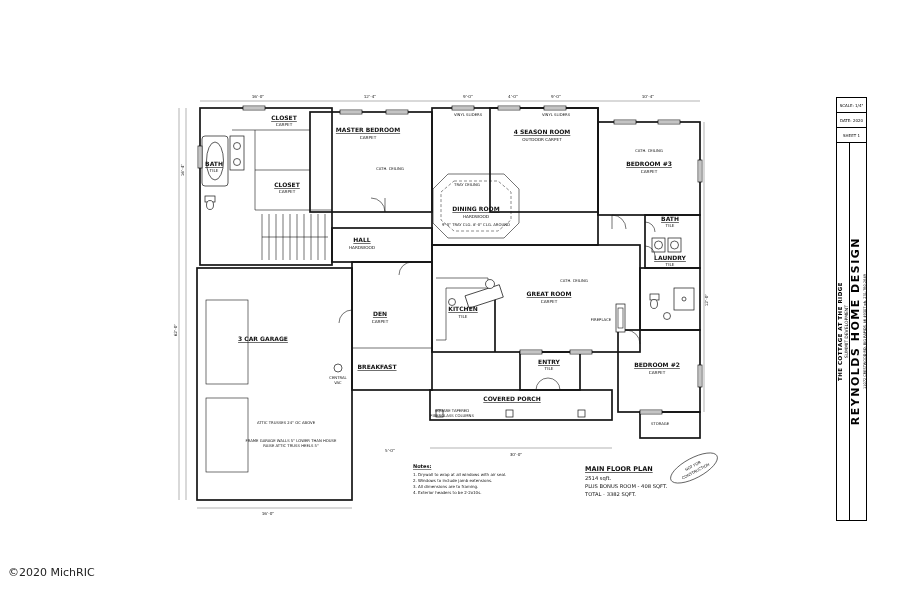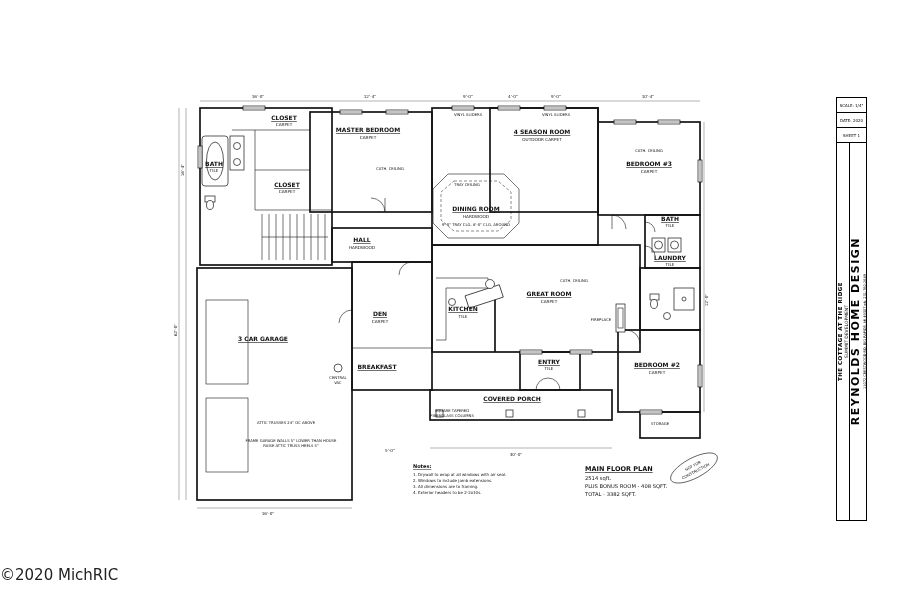--- a/index.html
+++ b/index.html
@@ -12,21 +12,21 @@
   .dimt{font-size:4.2px;text-anchor:middle;fill:#222;}
   .pt1{font-size:6.5px;font-weight:bold;text-decoration:underline;}
   .pt2{font-size:5.2px;}
   .nh{font-size:5px;font-weight:bold;text-decoration:underline;}
   .nt{font-size:4px;}
   .wall{fill:none;stroke:#151515;stroke-width:1.7;}
   .thin{fill:none;stroke:#151515;stroke-width:0.6;}
   .dash{fill:none;stroke:#151515;stroke-width:0.5;stroke-dasharray:3 2;}
   .dim{fill:none;stroke:#555;stroke-width:0.45;}
   .fix{fill:#fff;stroke:#151515;stroke-width:0.7;}
-  .copyright{position:absolute;left:0;top:566px;font-size:15px;color:#222;}
+  .copyright{position:absolute;left:8px;top:566px;font-size:11px;color:#222;}
   
   .tb{position:absolute;left:836px;top:97px;width:31px;height:424px;border:1.5px solid #000;
       background:#fff;display:flex;flex-direction:column;box-sizing:border-box;}
   .tb-cell{height:14px;border-bottom:1px solid #000;font-size:4px;display:flex;
            align-items:center;justify-content:center;overflow:hidden;white-space:nowrap;}
   .tb-main{flex:1;display:flex;min-height:0;}
   .tb-col-left{width:12px;border-right:1px solid #000;display:flex;align-items:center;
                justify-content:center;overflow:hidden;}
   .tb-col-right{flex:1;display:flex;align-items:center;justify-content:center;overflow:hidden;}
   .vtext{writing-mode:vertical-rl;transform:rotate(180deg);white-space:nowrap;}

